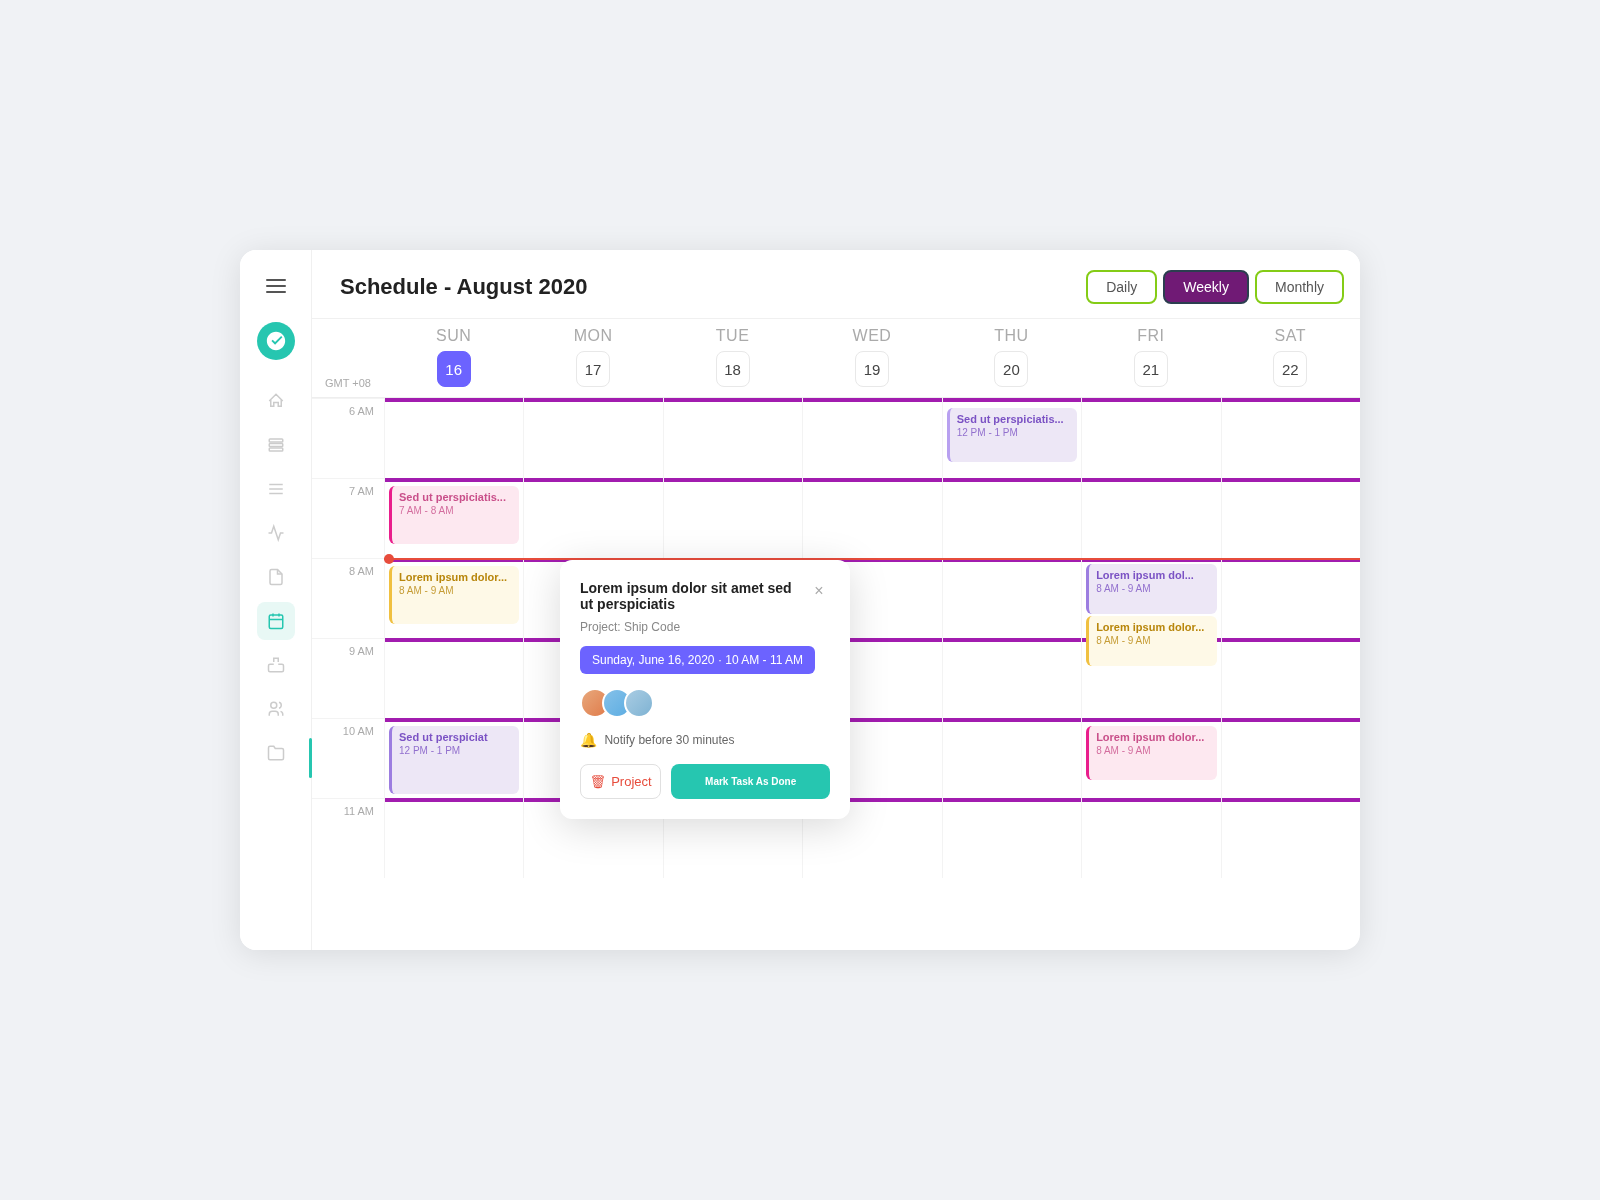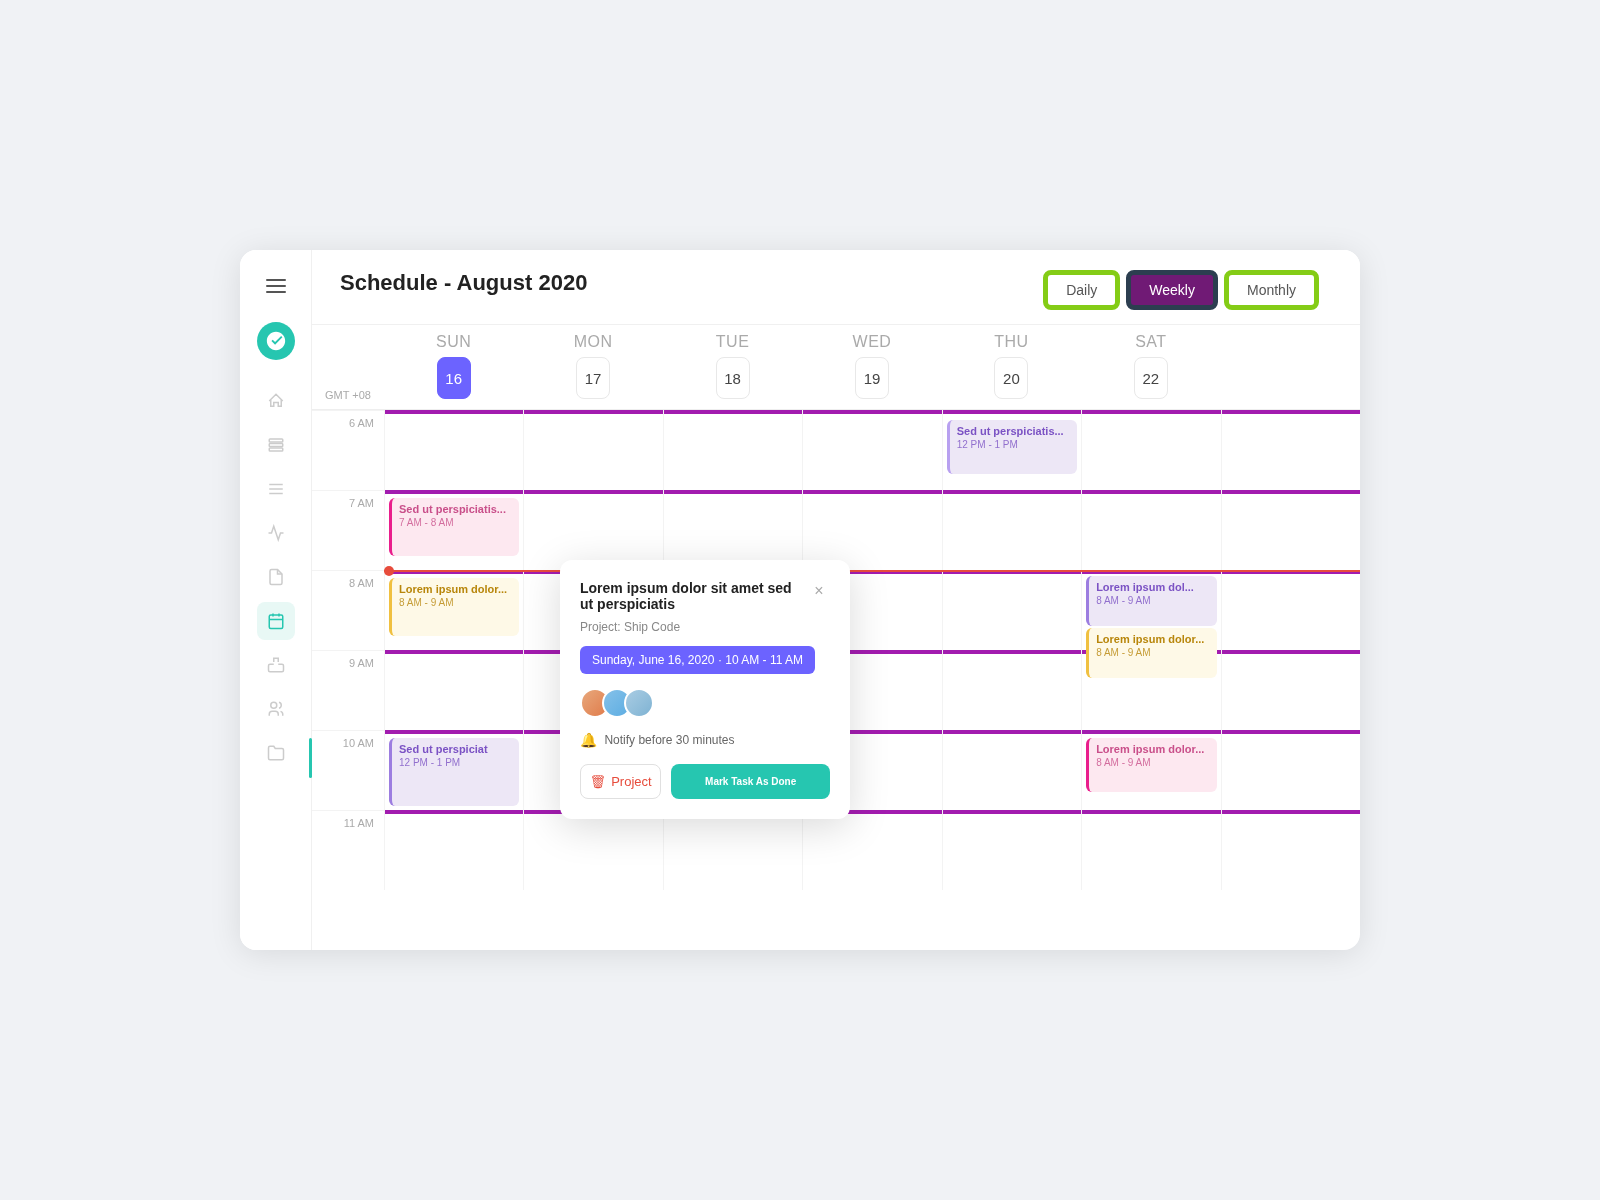--- a/index.html
+++ b/index.html
@@ -69,39 +69,39 @@
     
     .main {
       flex: 1;
       display: flex;
       flex-direction: column;
       overflow: hidden;
     }
     
     .header {
       display: flex;
-      align-items: flex-start;
+      align-items: center;
       justify-content: space-between;
-      padding: 20px 41px 14px 28px;
+      padding: 20px 16px 14px 28px;
       border-bottom: 1px solid #f0f0f0;
       background: #fff;
       flex-shrink: 0;
     }
     .header-title {
       font-size: 22px;
       font-weight: 700;
       color: #222;
     }
     .view-switcher {
       display: flex; gap: 6px;
     }
     .view-btn {
       padding: 7px 18px;
       border-radius: 8px;
-      border: 5px solid #84cc16;
+      border: 2px solid #84cc16;
       background: #fff;
       font-size: 14px;
       color: #555;
       cursor: pointer;
       display: flex; align-items: center; gap: 5px;
     }
     .view-btn.active {
       background: #701a75;
       color: #fff;
       border-color: #2c3e50;
@@ -139,21 +139,21 @@
       padding: 8px 4px 10px;
     }
     .day-name {
       font-size: 16px;
       color: #aaa;
       text-transform: uppercase;
       letter-spacing: 0.5px;
       margin-bottom: 6px;
     }
     .day-number {
-      width: 34px; height: 42px;
+      width: 34px; height: 36px;
       margin: 0 auto;
       border-radius: 8px;
       border: 1px solid #e8e8e8;
       display: flex; align-items: center; justify-content: center;
       font-size: 15px;
       font-weight: 500;
       color: #444;
     }
     .day-number.today {
       background: #6c63ff;
@@ -436,20 +436,24 @@
             <div class="day-name">TUE</div>
             <div class="day-number">18</div>
           </div>
           <div class="day-header">
             <div class="day-name">WED</div>
             <div class="day-number">19</div>
           </div>
           <div class="day-header">
             <div class="day-name">THU</div>
             <div class="day-number">20</div>
+          </div>
+          <div class="day-header">
+            <div class="day-name">FRI</div>
+            <div class="day-number">21</div>
           </div>
           <div class="day-header">
             <div class="day-name">SAT</div>
             <div class="day-number">22</div>
           </div>
         </div>
 
         <div style="display:grid; grid-template-columns: 72px repeat(7,1fr); position:relative;">
 
           <div class="time-label-col">

